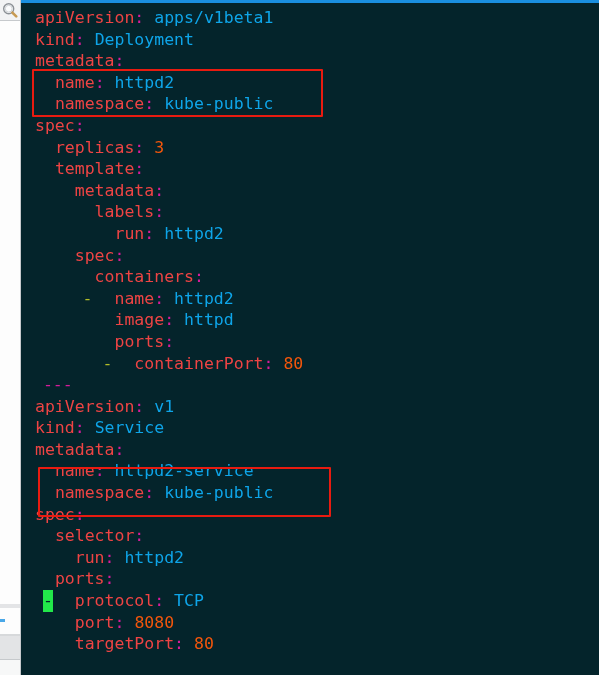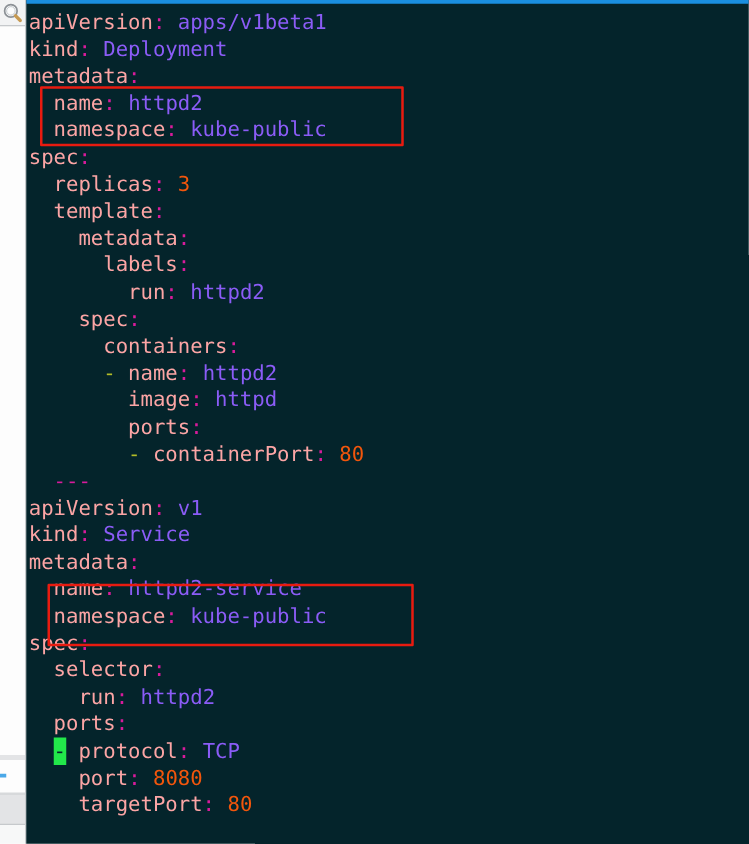--- a/index.html
+++ b/index.html
@@ -101,23 +101,23 @@
     white-space: pre;
     color: #25c3c7;
   }
   .line {
     height: 21.6px;
     padding-left: 2px;
     white-space: pre;
   }
 
   
-  .k   { color: #fca5a5; }           
+  .k   { color: #ef4444; margin-left: 12px; }           
   .c   { color: #d81b9c; }           
-  .v   { color: #8b5cf6; }           
+  .v   { color: #0ea5e9; }           
   .n   { color: #f2560c; }           
   .d   { color: #b3bd28; }           
   .doc { color: #d81b9c; }           
   .cursor {
     background: #22e84a;
     color: #04242b;
     display: inline-block;
   }
 
   

